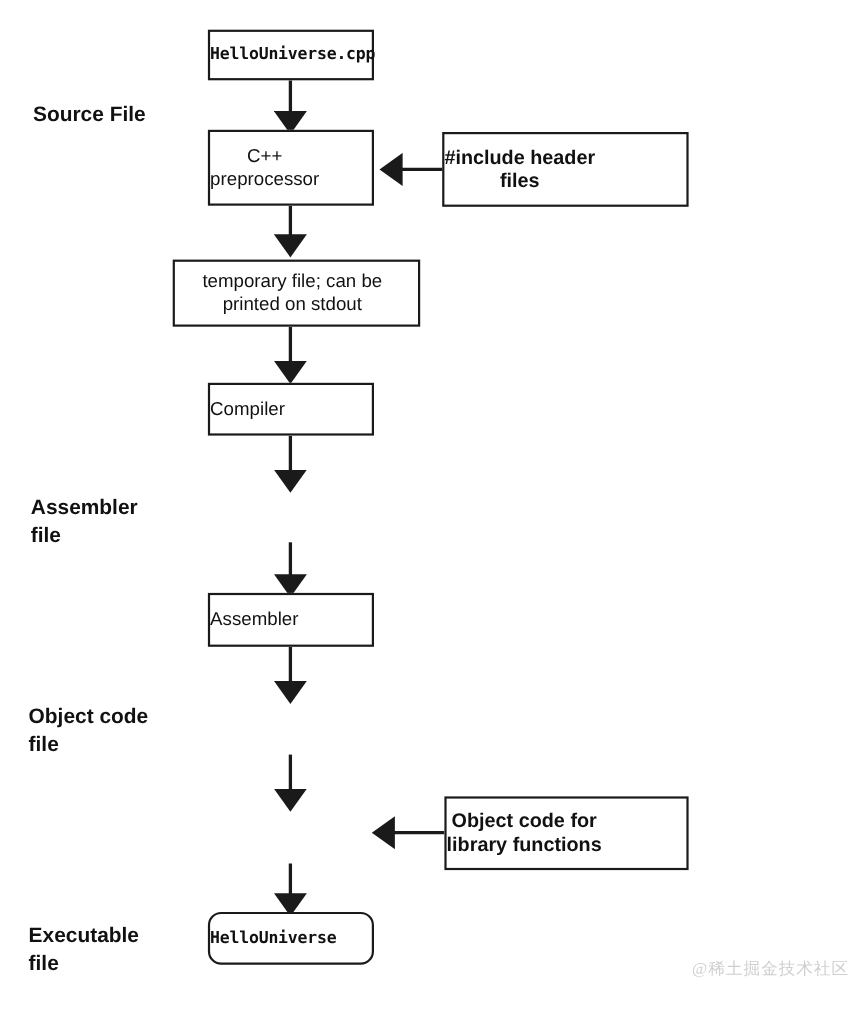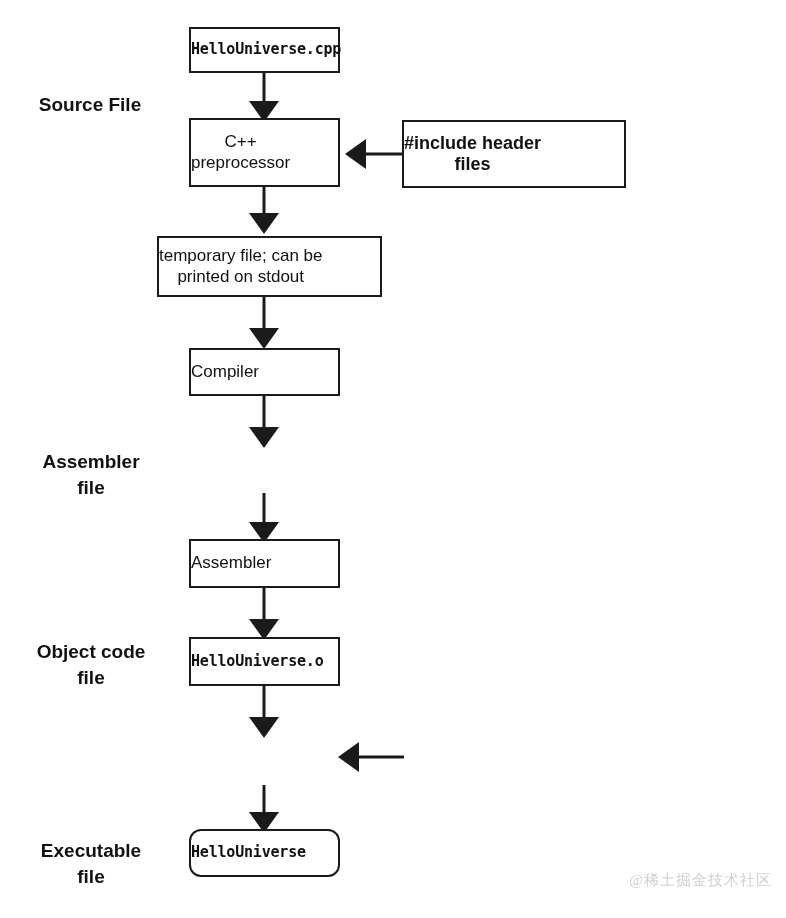--- a/index.html
+++ b/index.html
@@ -48,21 +48,20 @@
     font-weight: bold;
     font-size: 18px;
   }
   .stage-label {
     position: absolute;
     font-family: "Liberation Sans", sans-serif;
     font-weight: bold;
     font-size: 19px;
     color: #111111;
     line-height: 1.35;
-    text-align: center;
     white-space: pre-line;
   }
   .watermark {
     position: absolute;
     font-family: Liberation Serif, serif;
     font-size: 15px;
     color: #cfcfcf;
     letter-spacing: 1px;
     white-space: nowrap;
   }
@@ -146,39 +145,40 @@
   <div class="node" style="left:189px; top:118px; width:151px; height:69px;">
     <span class="txt sans">C++
 preprocessor</span>
   </div>
 
   <div class="node" style="left:402px; top:120px; width:224px; height:68px;">
     <span class="txt sans-bold">#include header
 files</span>
   </div>
 
-  <div class="node" style="left:157px; top:236px; width:225px; height:61px;">
+  <div class="node" style="left:157px; top:236px; width:225px; height:61px;padding-left:25px;">
     <span class="txt sans">temporary file; can be
 printed on stdout</span>
   </div>
 
   <div class="node" style="left:189px; top:348px; width:151px; height:48px;">
     <span class="txt sans">Compiler</span>
   </div>
 
 
   <div class="node" style="left:189px; top:539px; width:151px; height:49px;">
     <span class="txt sans">Assembler</span>
   </div>
 
-  <div class="node" style="left:189px; top:637px; width:151px; height:49px;">
-    <span class="txt mono">HelloUniverse.o</span>
-  </div>
 
 
+  <div class="node" style="left:404px; top:724px; width:222px; height:67px;">
+    <span class="txt sans-bold">Object code for
+library functions</span>
+  </div>
 
   <div class="node" style="left:189px; top:829px; width:151px; height:48px;border-radius:12px;">
     <span class="txt mono">HelloUniverse</span>
   </div>
 
   <div class="watermark" style="right:14px; bottom:28px;">@稀土掘金技术社区</div>
 
 </div>
 
 </body></html>

